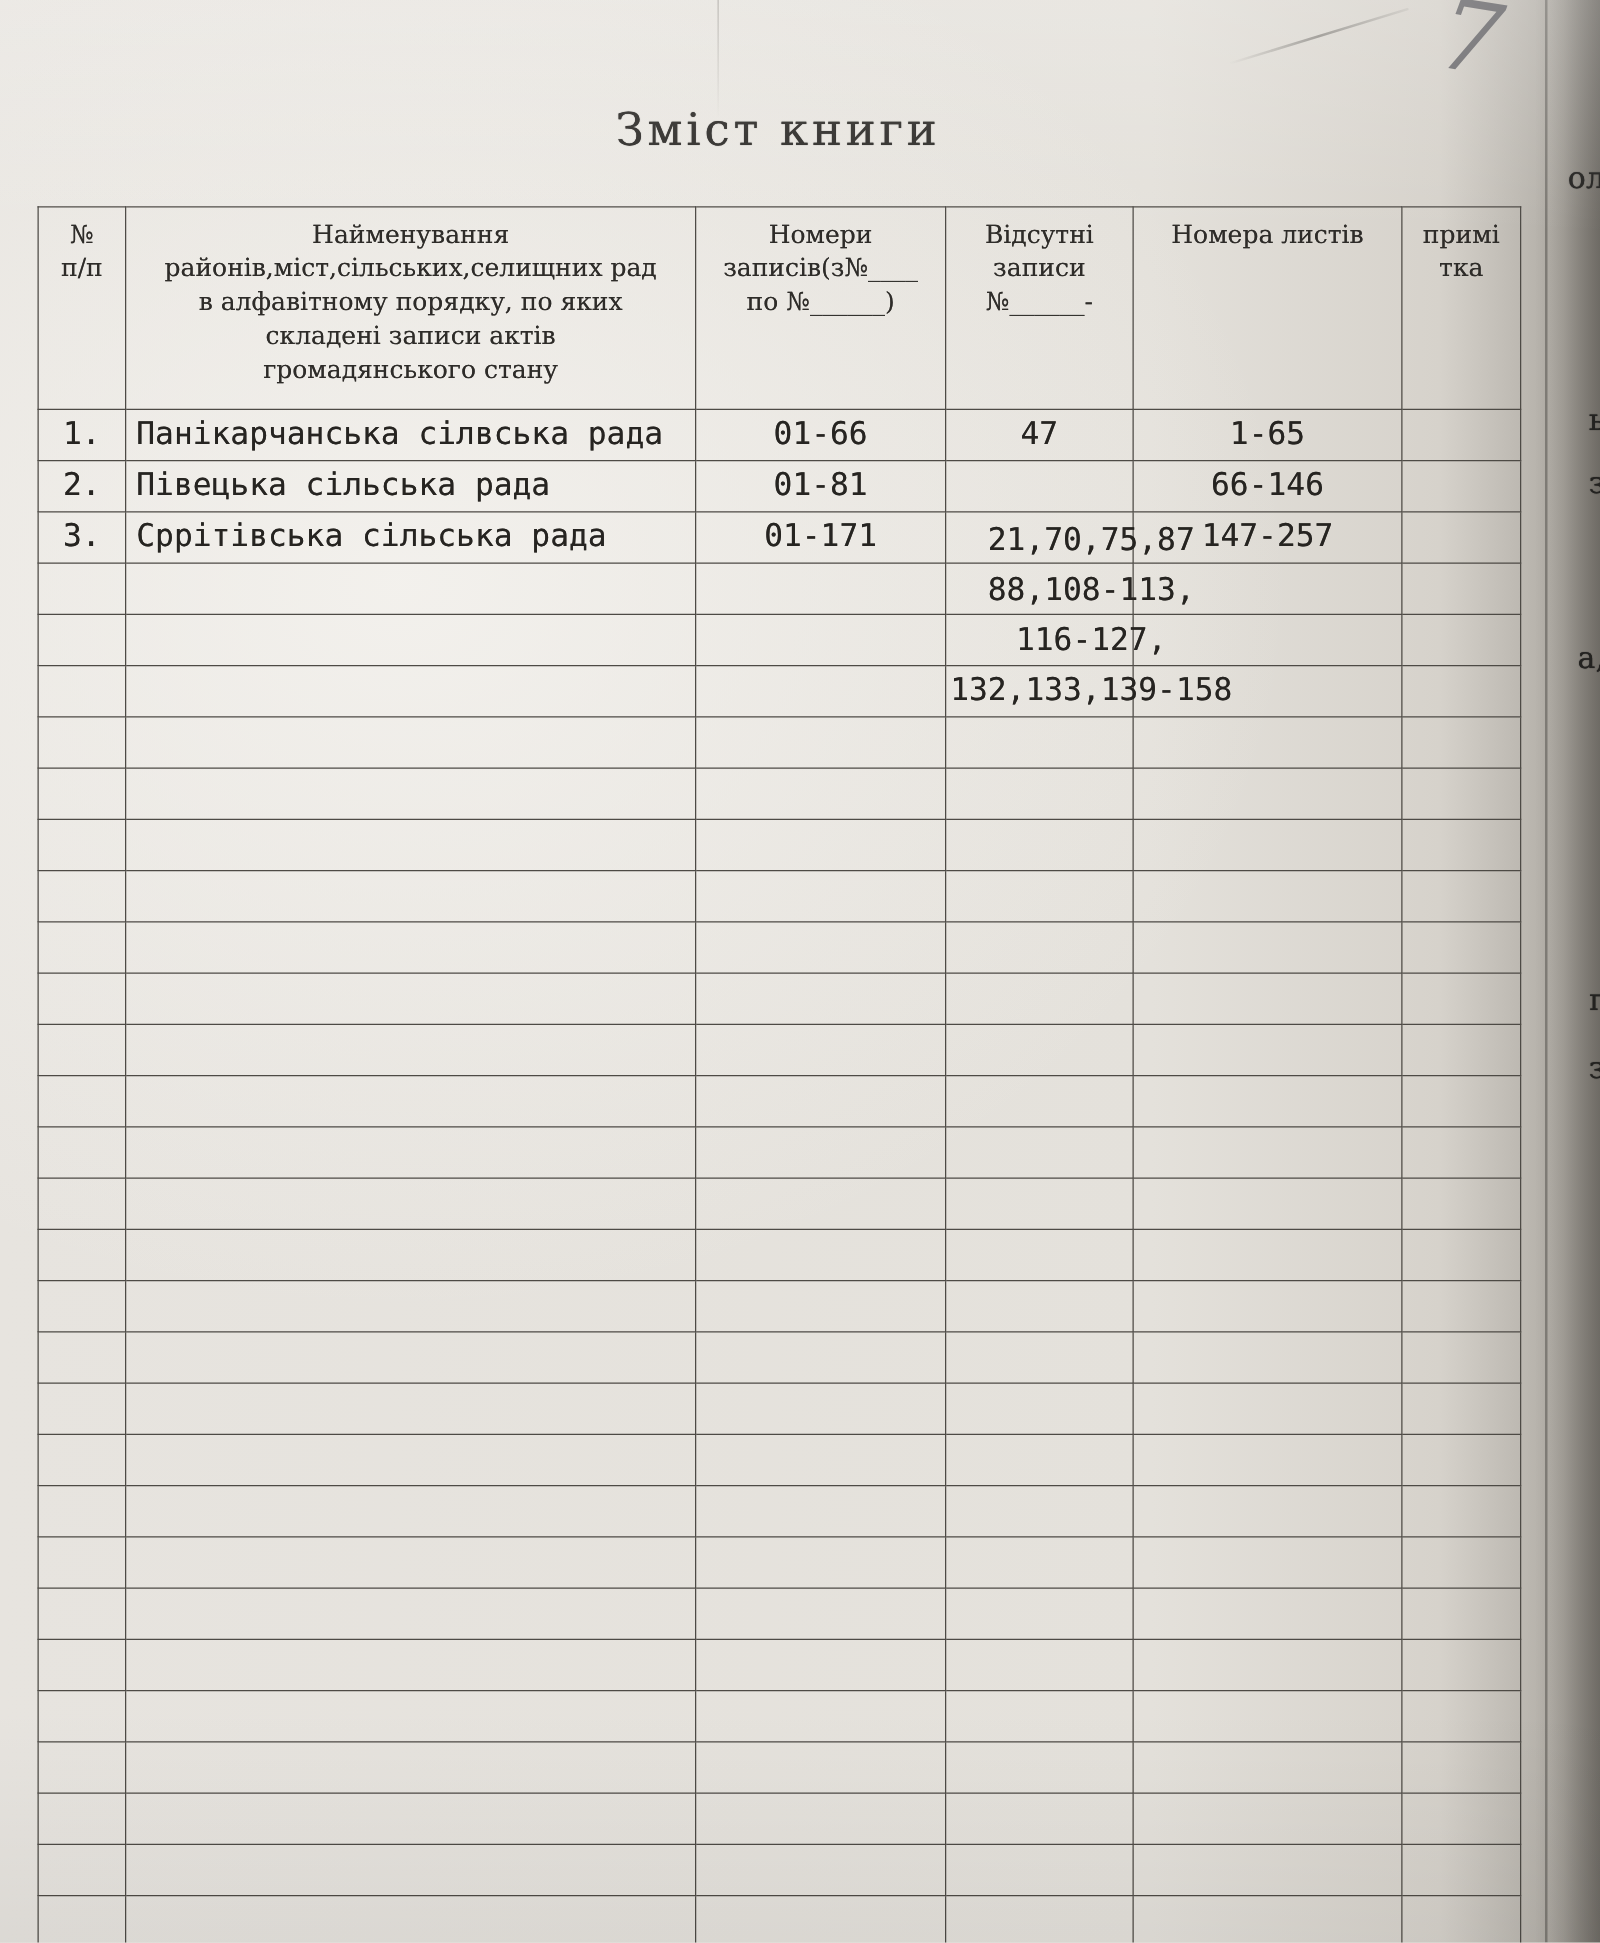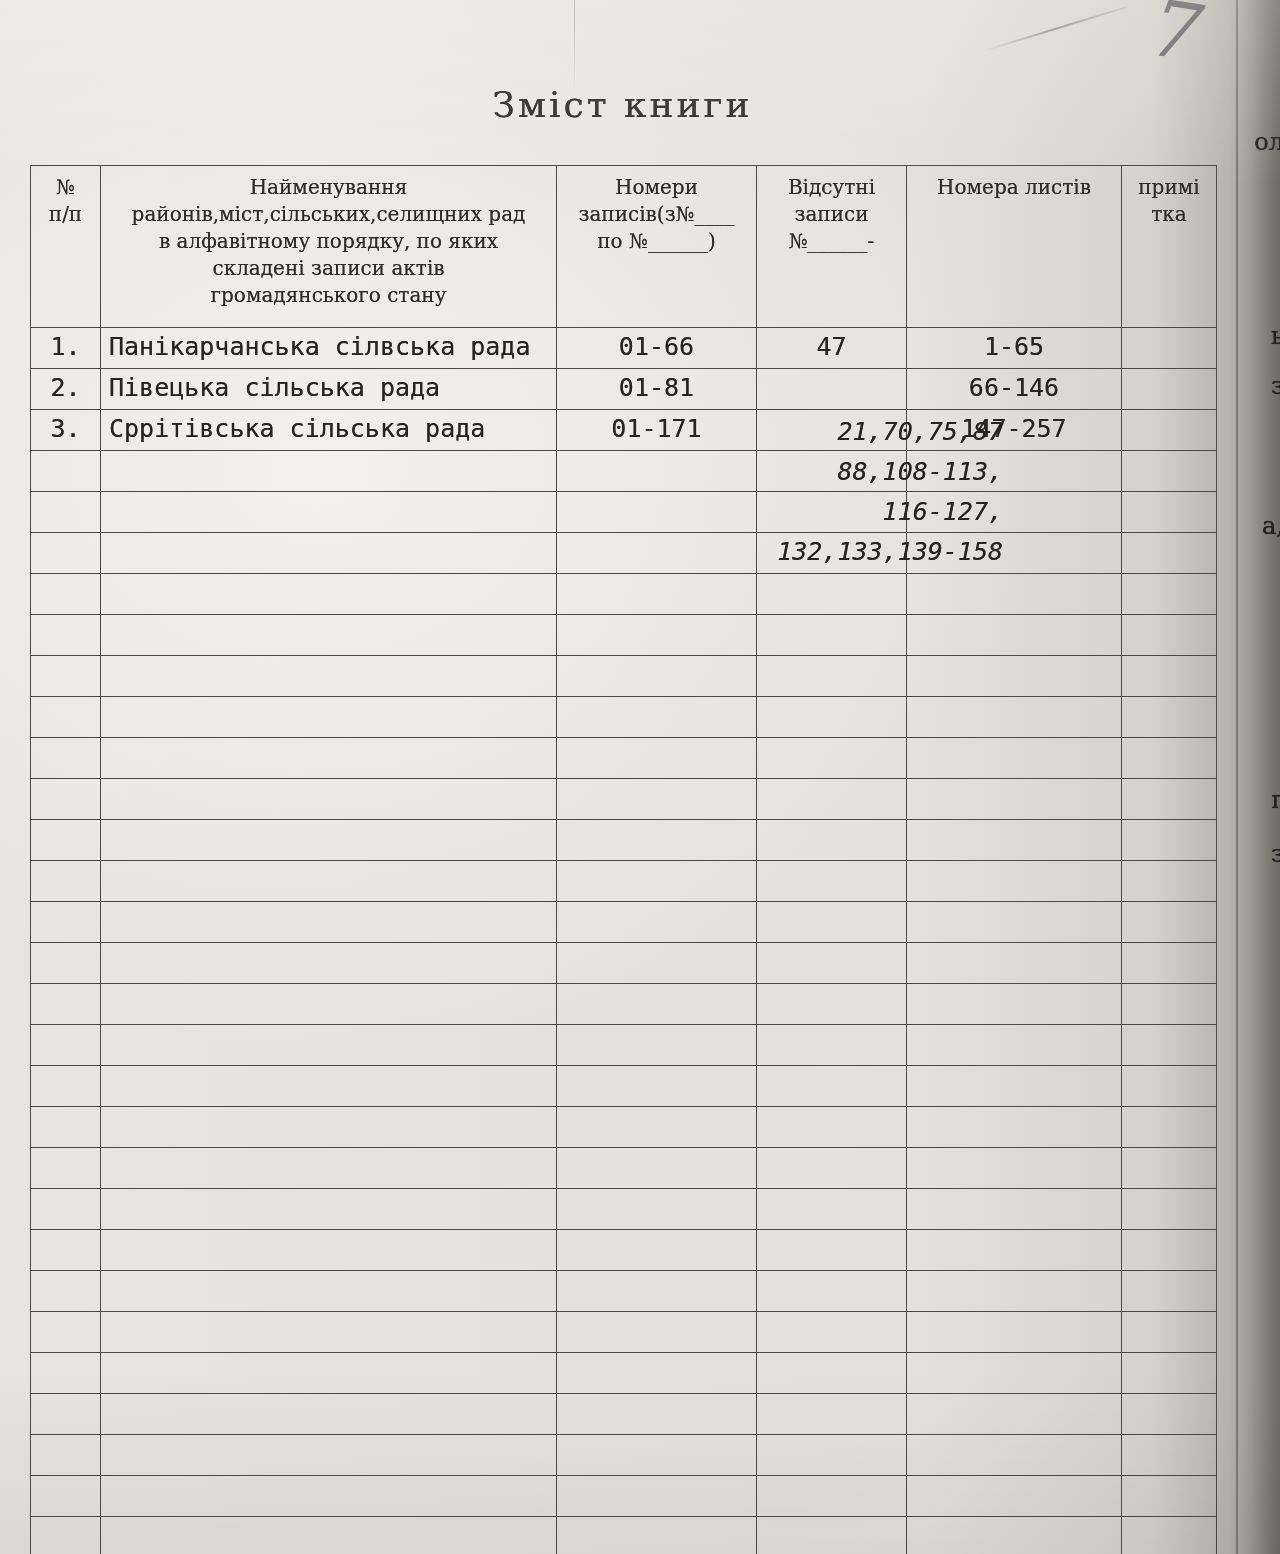--- a/index.html
+++ b/index.html
@@ -40,21 +40,21 @@
   }
   tbody td{
     height:40px;font-family:"DejaVu Sans Mono", monospace;
     font-size:25px;line-height:38px;color:#262421;position:relative;
   }
   td.cell-num{text-align:center;}
   td.cell-name{text-align:left;padding-left:8px;white-space:nowrap;}
   td.cell-rec,td.cell-miss,td.cell-sheet{text-align:center;white-space:nowrap;}
   .miss-overflow{
     position:absolute;top:2px;left:-14px;width:260px;
-    text-align:right;white-space:pre;line-height:40px;z-index:3;font-style:italic;
+    text-align:center;white-space:pre;line-height:40px;z-index:3;
   }
   tr.empty td{height:40px;}
 
   .handwritten{
     position:absolute;top:-14px;right:78px;font-size:78px;font-style:italic;
     color:#4c4c52;transform:rotate(9deg);font-family:"DejaVu Serif",serif;
     opacity:.75;
   }
   .crease{
     position:absolute;top:28px;right:150px;width:150px;height:2px;

